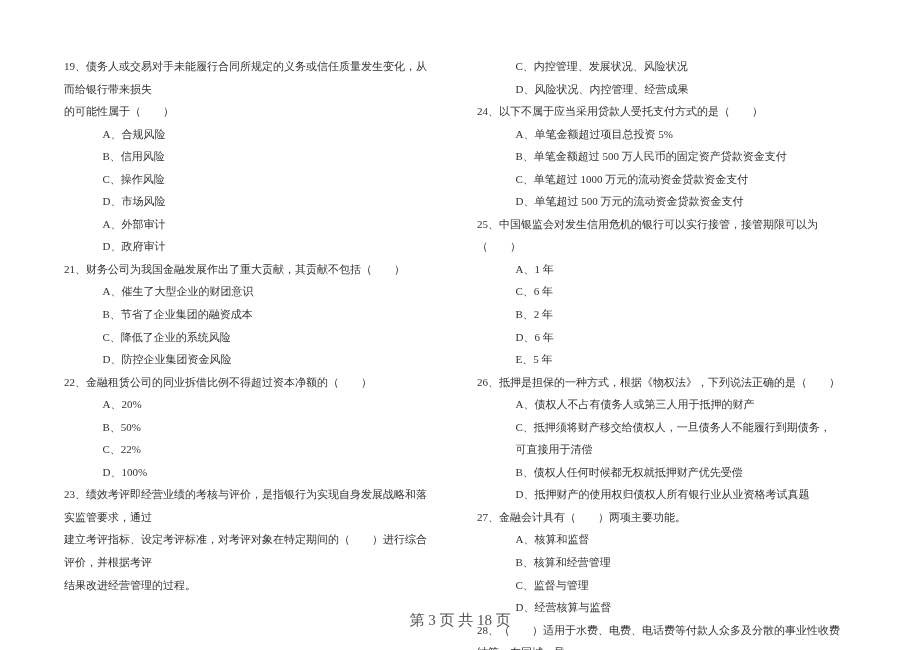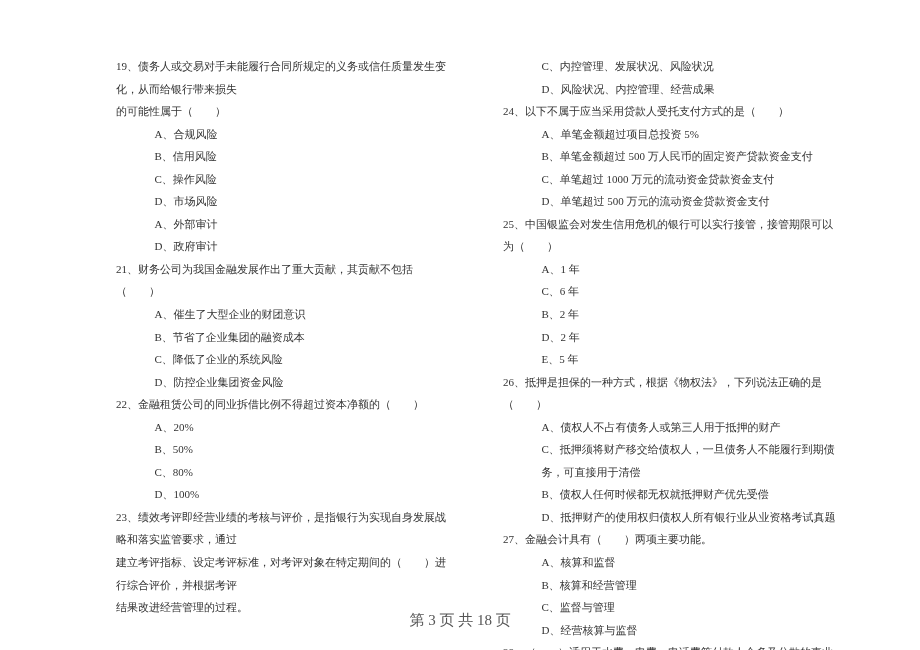--- a/index.html
+++ b/index.html
@@ -7,21 +7,21 @@
       width: 920px;
       height: 650px;
       background: #fff;
       font-family: "SimSun", "宋体", serif;
       font-size: 11px;
       color: #333;
       position: relative;
       overflow: hidden;
     }
     .page {
-      padding: 55px 80px 40px 116px;
+      padding: 55px 80px 40px 64px;
       display: flex;
       gap: 50px;
       height: 100%;
       justify-content: space-between;
     }
     .column {
       flex: 1;
       line-height: 2.05;
     }
     .question {
@@ -64,21 +64,21 @@
       <div class="q-stem">21、财务公司为我国金融发展作出了重大贡献，其贡献不包括（　　）</div>
       <div class="option">A、催生了大型企业的财团意识</div>
       <div class="option">B、节省了企业集团的融资成本</div>
       <div class="option">C、降低了企业的系统风险</div>
       <div class="option">D、防控企业集团资金风险</div>
     </div>
     <div class="question">
       <div class="q-stem">22、金融租赁公司的同业拆借比例不得超过资本净额的（　　）</div>
       <div class="option">A、20%</div>
       <div class="option">B、50%</div>
-      <div class="option">C、80%</div>
+      <div class="option">C、22%</div>
       <div class="option">D、100%</div>
     </div>
     <div class="question">
       <div class="q-stem">23、绩效考评即经营业绩的考核与评价，是指银行为实现自身发展战略和落实监管要求，通过</div>
       <div class="q-stem">建立考评指标、设定考评标准，对考评对象在特定期间的（　　）进行综合评价，并根据考评</div>
       <div class="q-stem">结果改进经营管理的过程。</div>
 
     </div>
   </div>
 
@@ -90,21 +90,21 @@
       <div class="option">A、单笔金额超过项目总投资 5%</div>
       <div class="option">B、单笔金额超过 500 万人民币的固定资产贷款资金支付</div>
       <div class="option">C、单笔超过 1000 万元的流动资金贷款资金支付</div>
       <div class="option">D、单笔超过 500 万元的流动资金贷款资金支付</div>
     </div>
     <div class="question">
       <div class="q-stem">25、中国银监会对发生信用危机的银行可以实行接管，接管期限可以为（　　）</div>
       <div class="option">A、1 年</div>
       <div class="option">C、6 年</div>
       <div class="option">B、2 年</div>
-      <div class="option">D、2 年</div>
+      <div class="option">D、6 年</div>
       <div class="option">E、5 年</div>
     </div>
     <div class="question">
       <div class="q-stem">26、抵押是担保的一种方式，根据《物权法》，下列说法正确的是（　　）</div>
       <div class="option">A、债权人不占有债务人或第三人用于抵押的财产</div>
       <div class="option">C、抵押须将财产移交给债权人，一旦债务人不能履行到期债务，可直接用于清偿</div>
       <div class="option">B、债权人任何时候都无权就抵押财产优先受偿</div>
       <div class="option">D、抵押财产的使用权归债权人所有银行业从业资格考试真题</div>
     </div>
     <div class="question">

